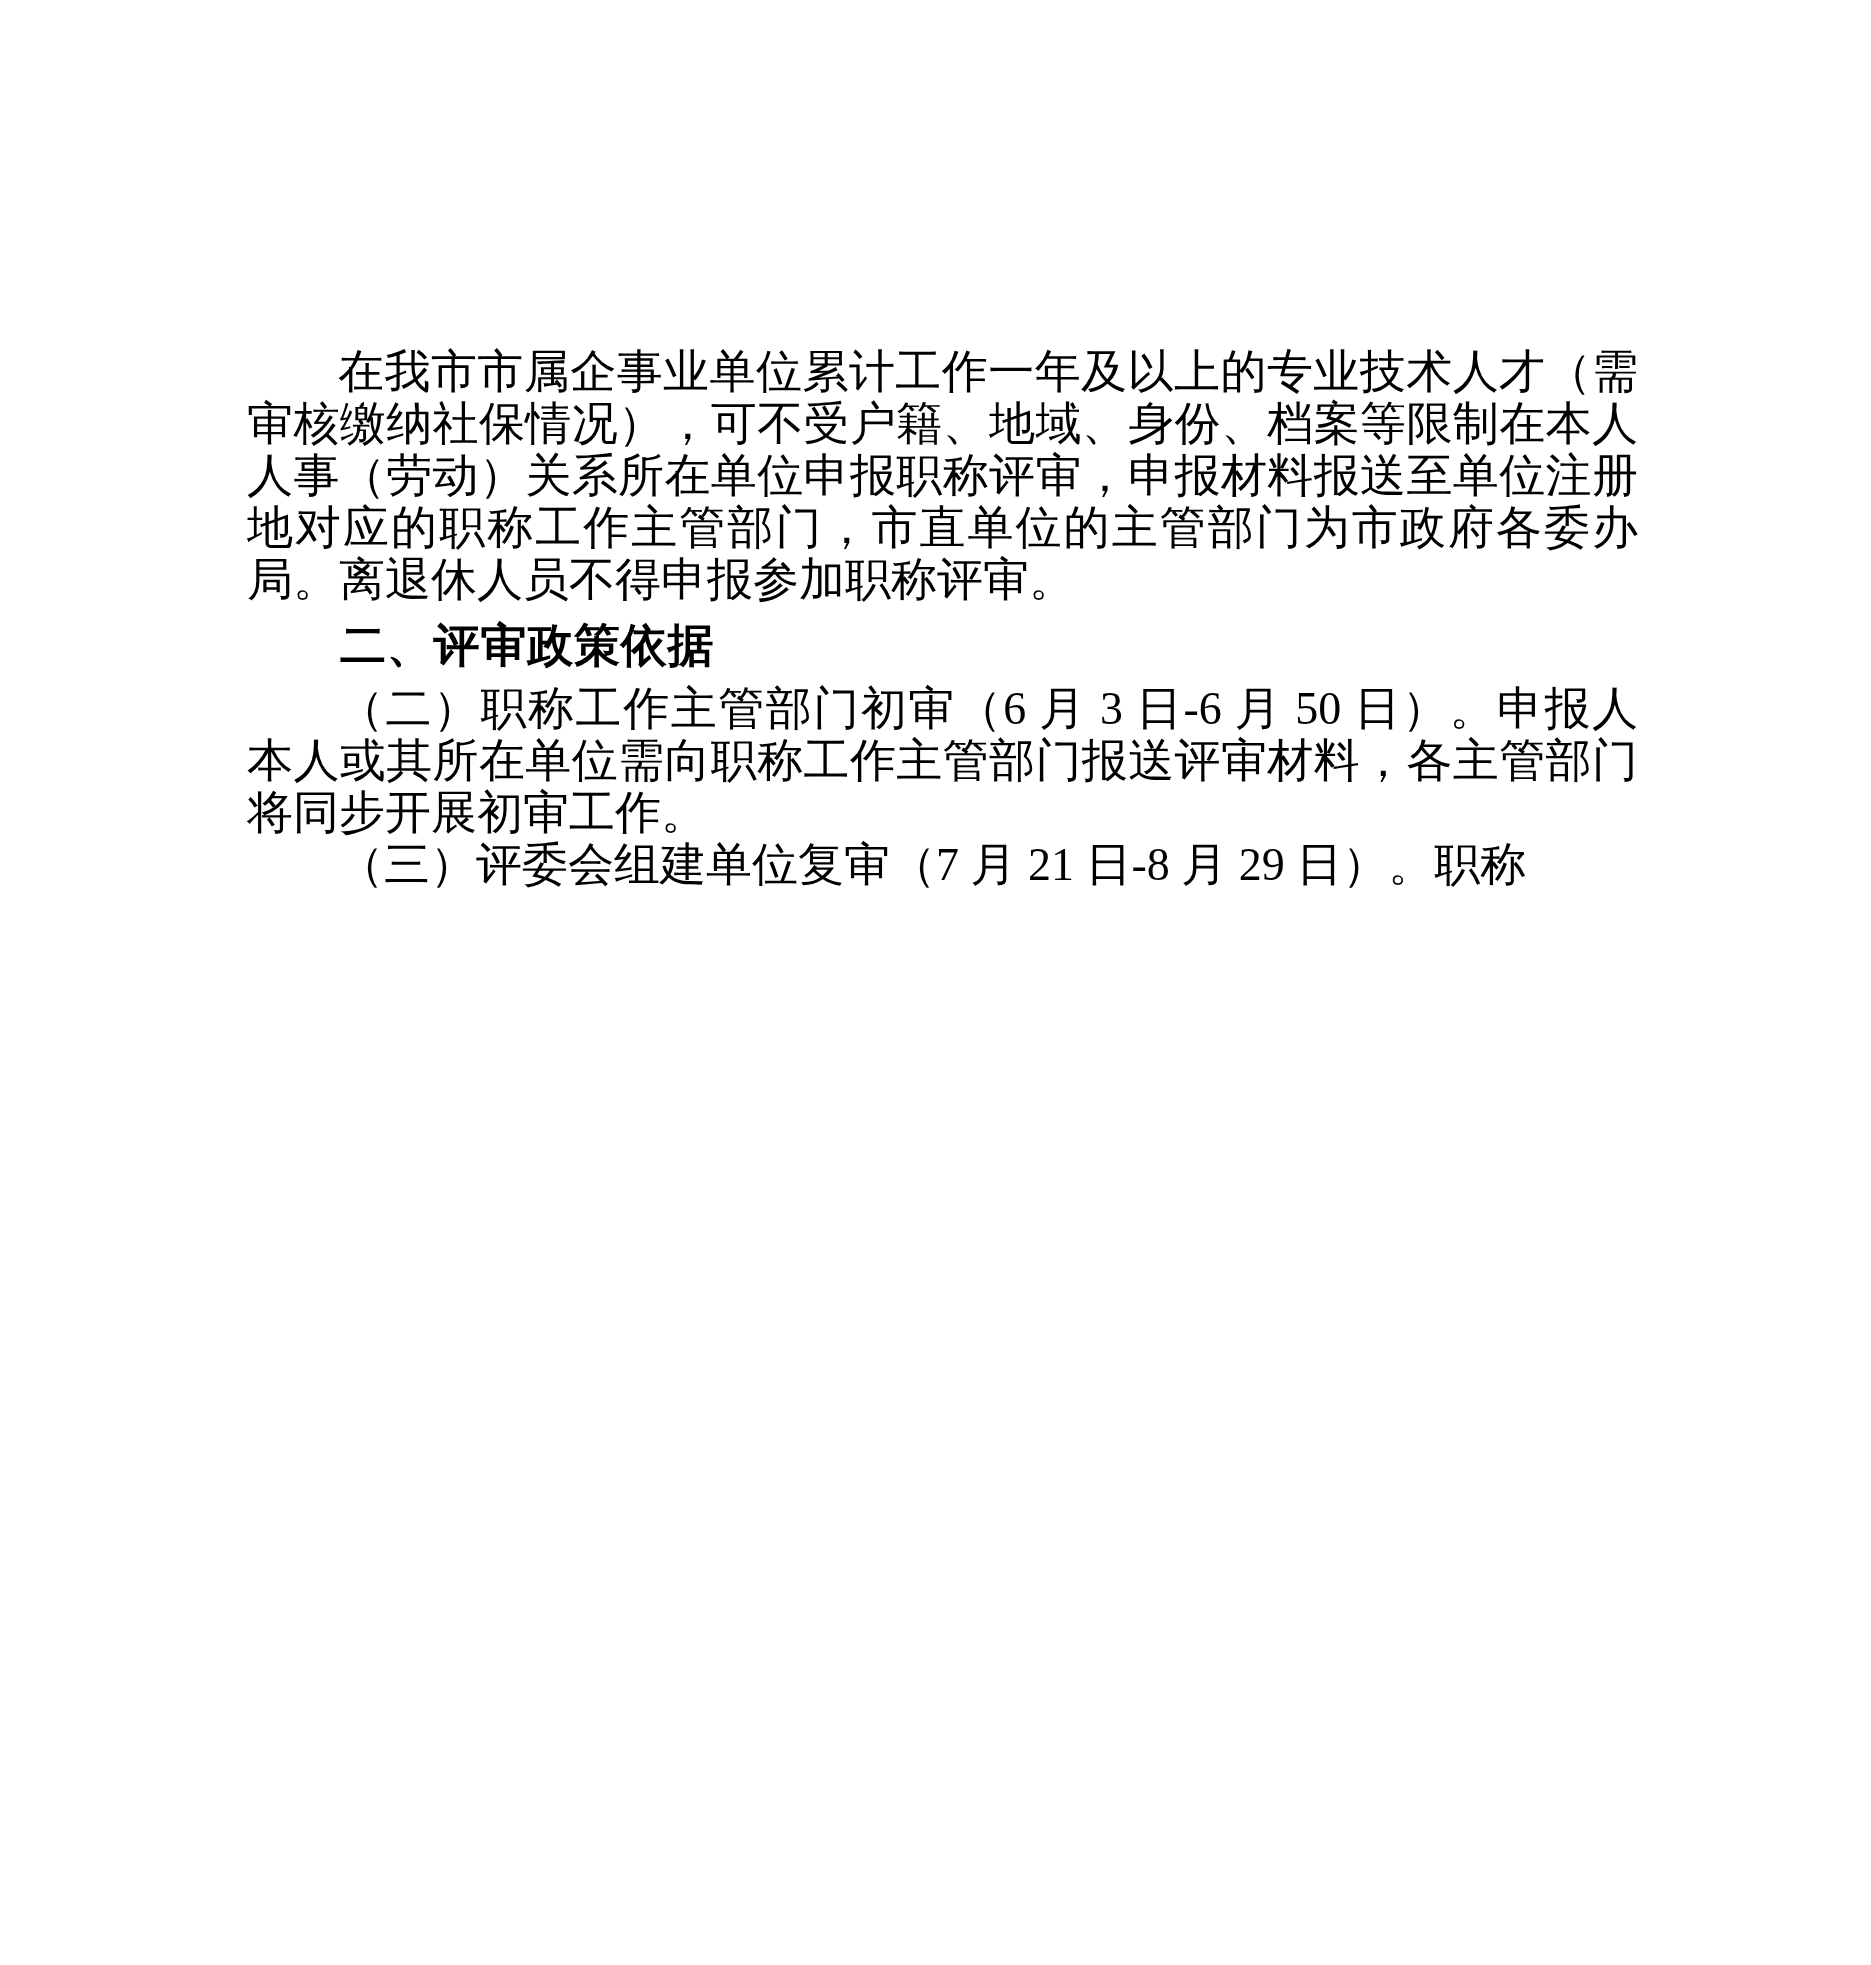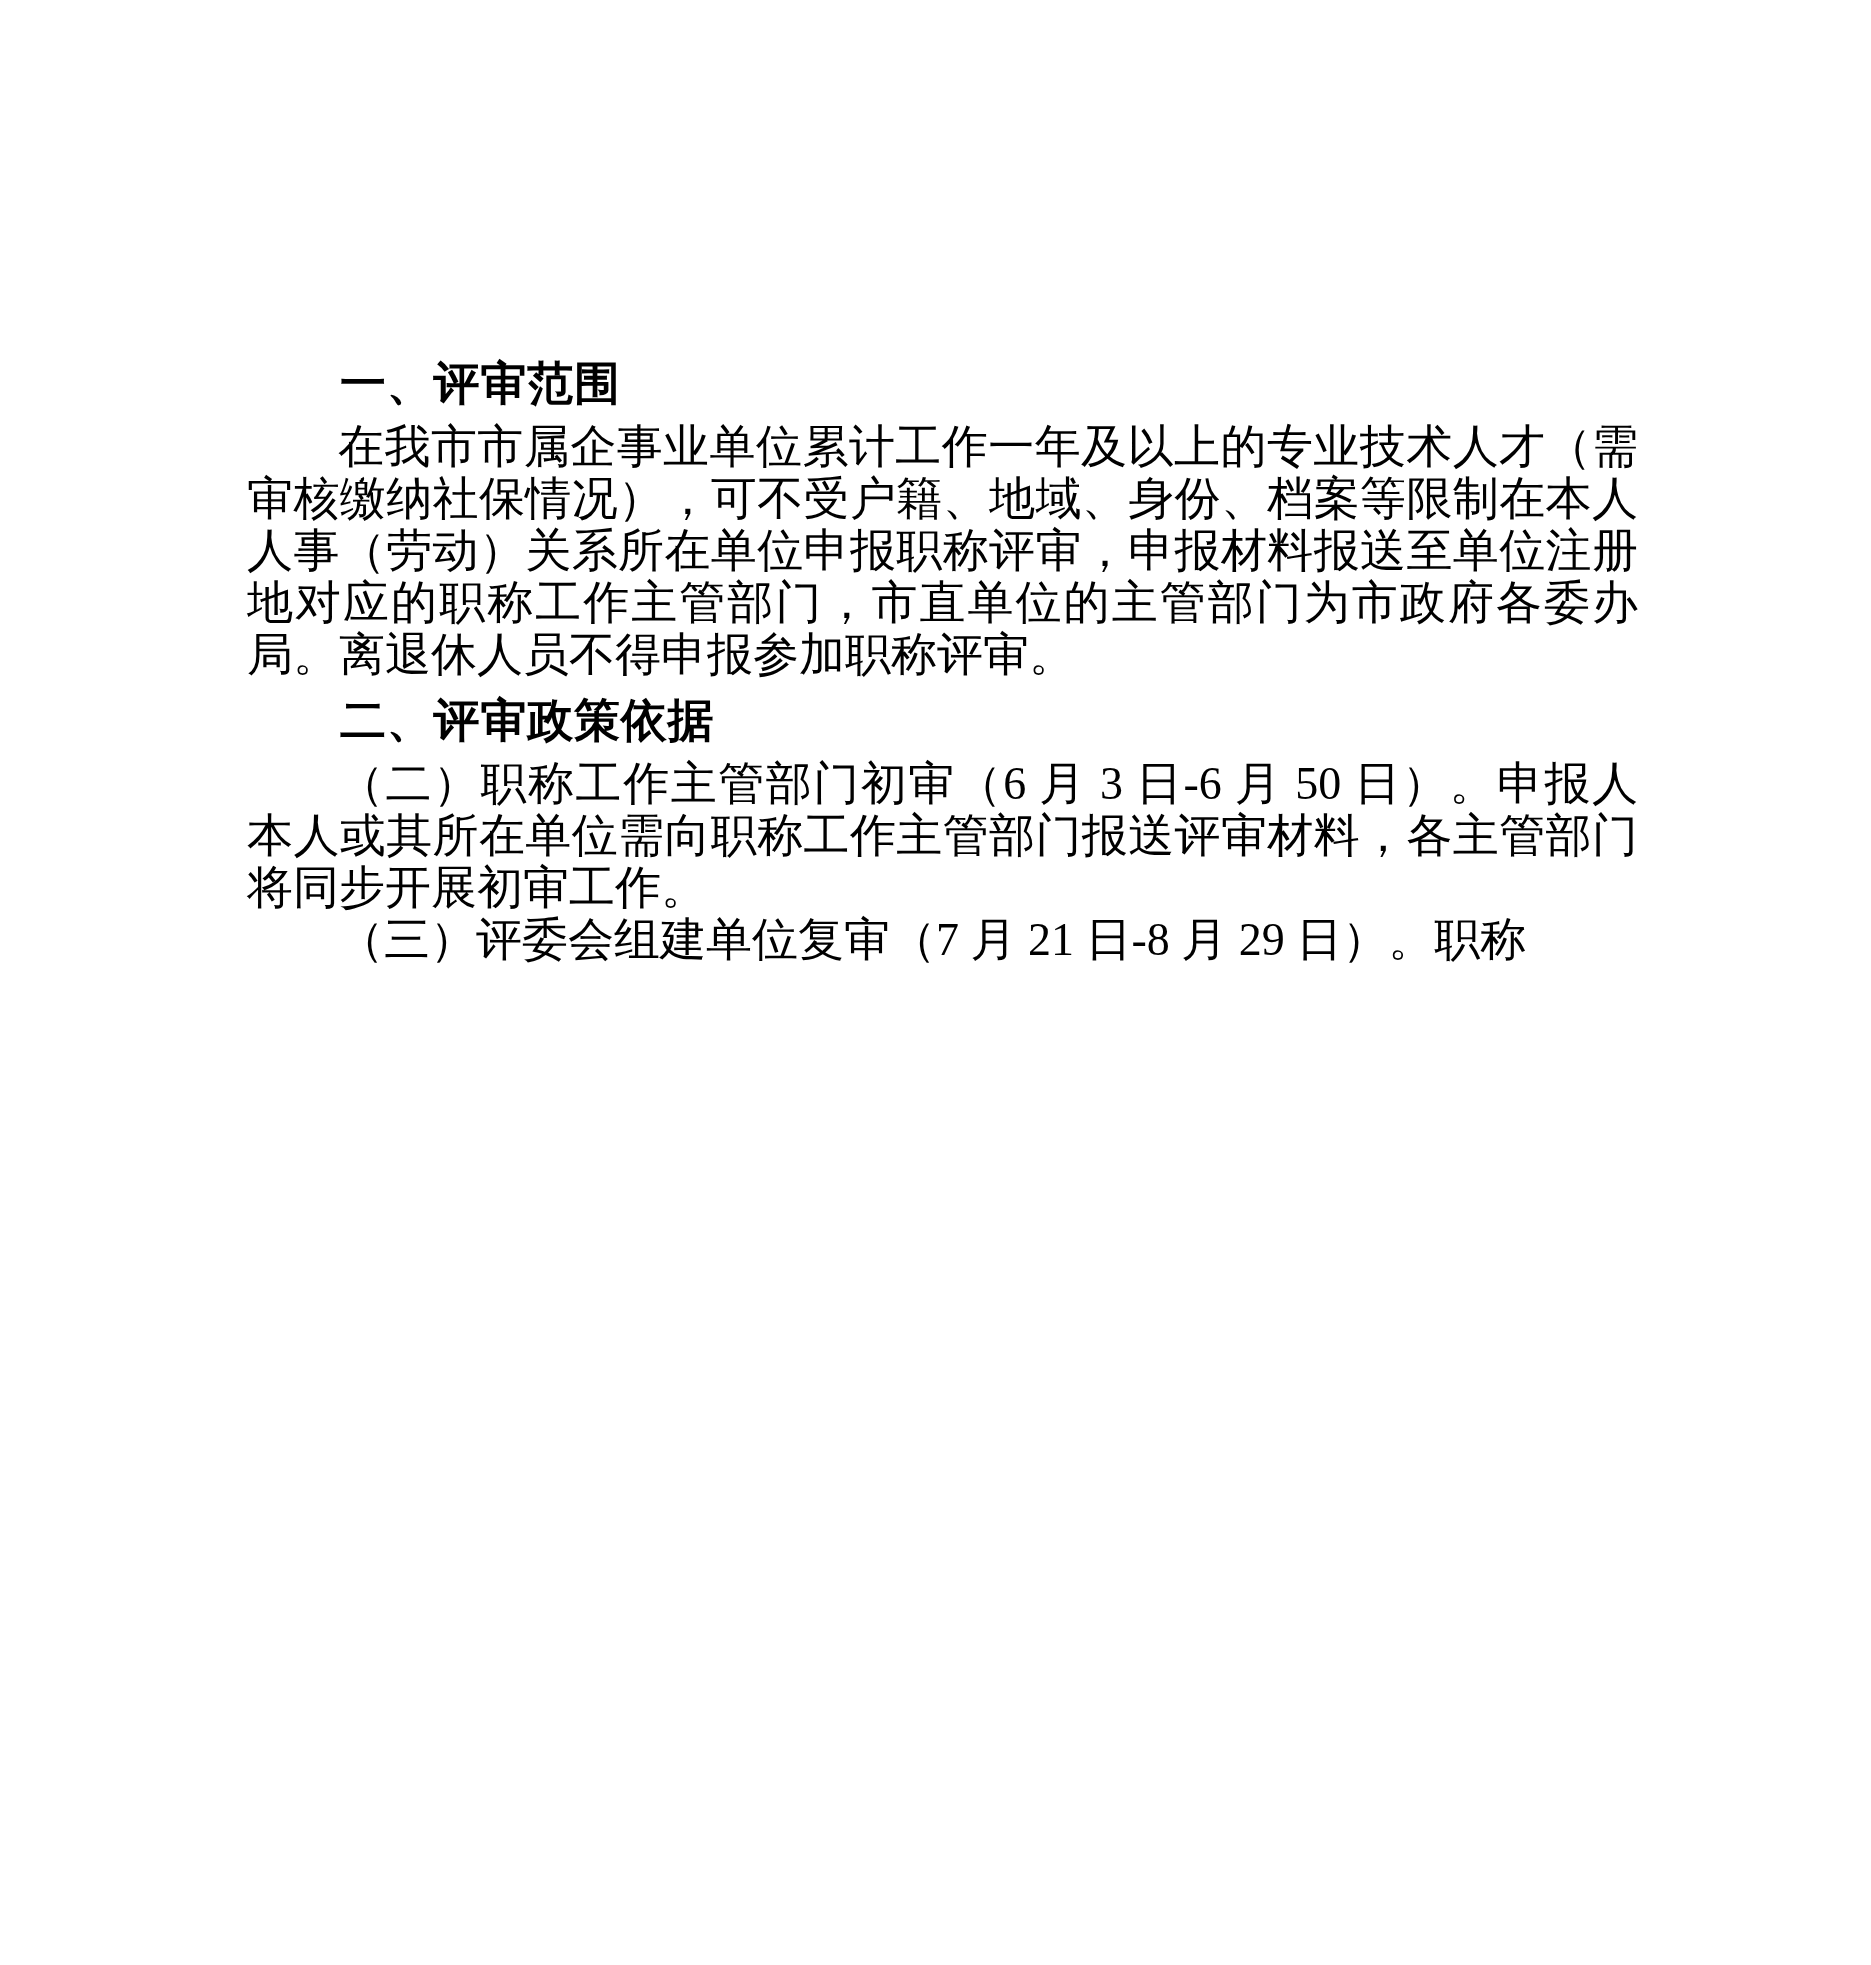--- a/index.html
+++ b/index.html
@@ -61,21 +61,20 @@
     
   }
 </style>
 </head>
 <body>
 
 <div class="page">
 
   <div class="doc-body">
 
-    <h2 class="sec-heading">一、评审范围</h2>
     <p class="para">在我市市属企事业单位累计工作一年及以上的专业技术人才（需审核缴纳社保情况），可不受户籍、地域、身份、档案等限制在本人人事（劳动）关系所在单位申报职称评审，申报材料报送至单位注册地对应的职称工作主管部门，市直单位的主管部门为市政府各委办局。离退休人员不得申报参加职称评审。</p>
 
     <h2 class="sec-heading gap-top">二、评审政策依据</h2>
 
     <p class="para">（二）职称工作主管部门初审（6 月 3 日-6 月 50 日）。申报人本人或其所在单位需向职称工作主管部门报送评审材料，各主管部门将同步开展初审工作。</p>
     <p class="para last-line-stretch">（三）评委会组建单位复审（7 月 21 日-8 月 29 日）。职称</p>
 
   </div>
 
 </div>

